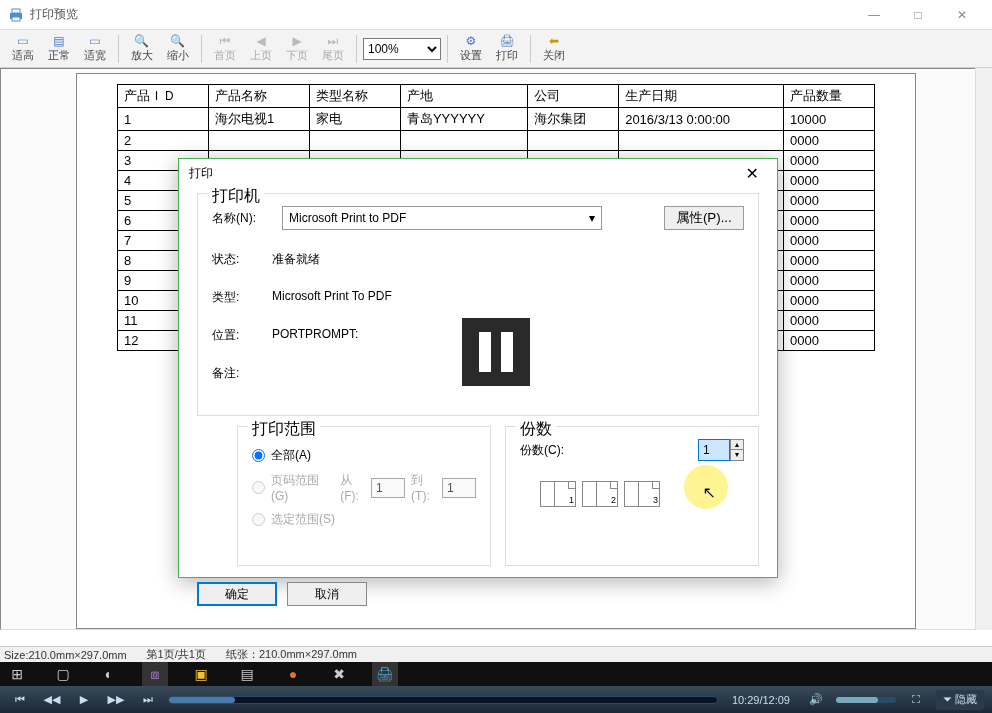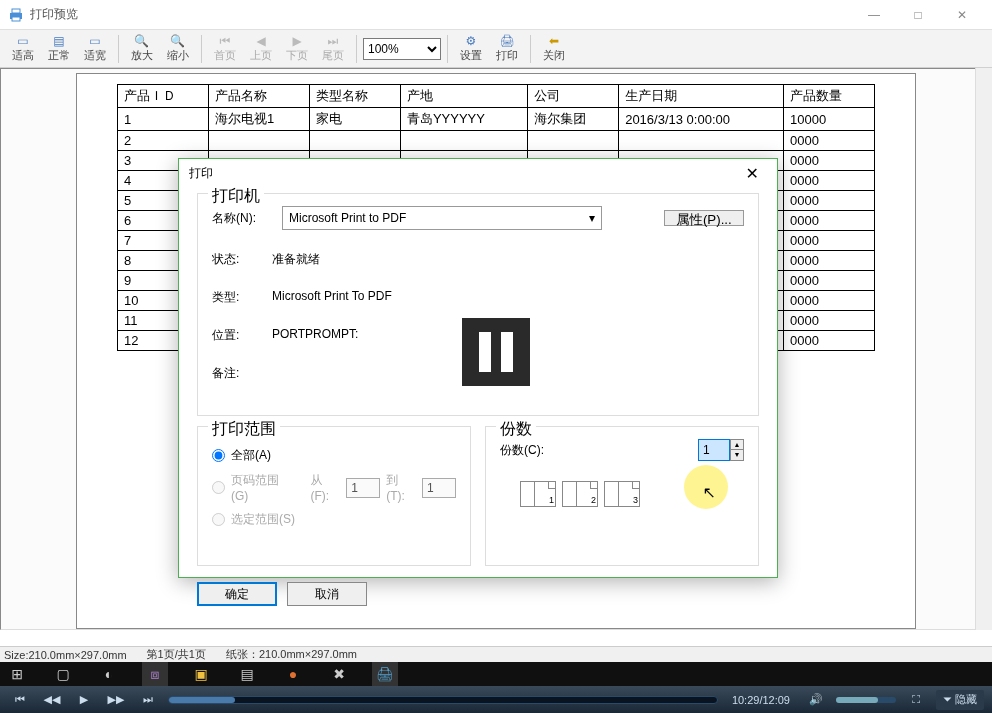--- a/index.html
+++ b/index.html
@@ -38,24 +38,24 @@
 .dlg { position: absolute; left: 178px; top: 158px; width: 600px; height: 420px; background: #fff; border: 1px solid #4caf50; box-shadow: 0 4px 20px rgba(0,0,0,0.3); font-size: 12px; }
 .dlg-title { height: 28px; display: flex; align-items: center; padding: 0 10px; font-size: 12px; }
 .dlg-title .spacer { flex: 1; }
 .dlg-close { font-size: 16px; padding: 2px 8px; }
 .dlg-body { padding: 6px 18px; }
 .grp { border: 1px solid #ddd; padding: 12px 14px; margin-bottom: 10px; position: relative; }
 .grp-label { position: absolute; top: -8px; left: 10px; background: #fff; padding: 0 4px; font-size: 16px; }
 .row { display: flex; align-items: center; margin-bottom: 8px; gap: 10px; }
 .row label { width: 60px; }
 .printer-select { flex: 1; height: 24px; border: 1px solid #999; padding: 0 6px; background: #fff; display: flex; align-items: center; justify-content: space-between; max-width: 320px;}
-.btn-prop { width: 80px; height: 16px; border: 1px solid #999; background: #efefef; margin-left: auto;}
+.btn-prop { width: 80px; height: 24px; border: 1px solid #999; background: #efefef; margin-left: auto;}
 .info-row { display: flex; margin: 21px 0; }
 .info-row .k { width: 60px; }
-.two-col { display: flex; gap: 14px; }
+.two-col { display: flex; gap: 14px; margin-left: 40px; }
 .col { flex: 1; border: 1px solid #ddd; padding: 12px 14px; position: relative; height: 140px;}
 .radio-row { display: flex; align-items: center; gap: 6px; margin: 8px 0; font-size: 12px;}
 .radio-row.disabled { color: #aaa; }
 .mini-input { width: 34px; height: 20px; border: 1px solid #aaa; padding: 0 4px; font-size: 12px; }
 .dlg-footer { display: flex; gap: 10px; padding: 10px 18px; }
 .dlg-btn { width: 80px; height: 24px; border: 1px solid #888; background: #efefef; font-size: 12px;}
 .dlg-btn.primary { border: 2px solid #0078d7; }
 .copies-box { display:flex; align-items:center; gap:8px; }
 .spin { width: 32px; height: 22px; border: 1px solid #0078d7; background: #cde6ff; text-align:left; padding:0 4px; font-size: 12px;}
 .spin-arrows { width:14px; display:flex; flex-direction:column; border:1px solid #888;}

